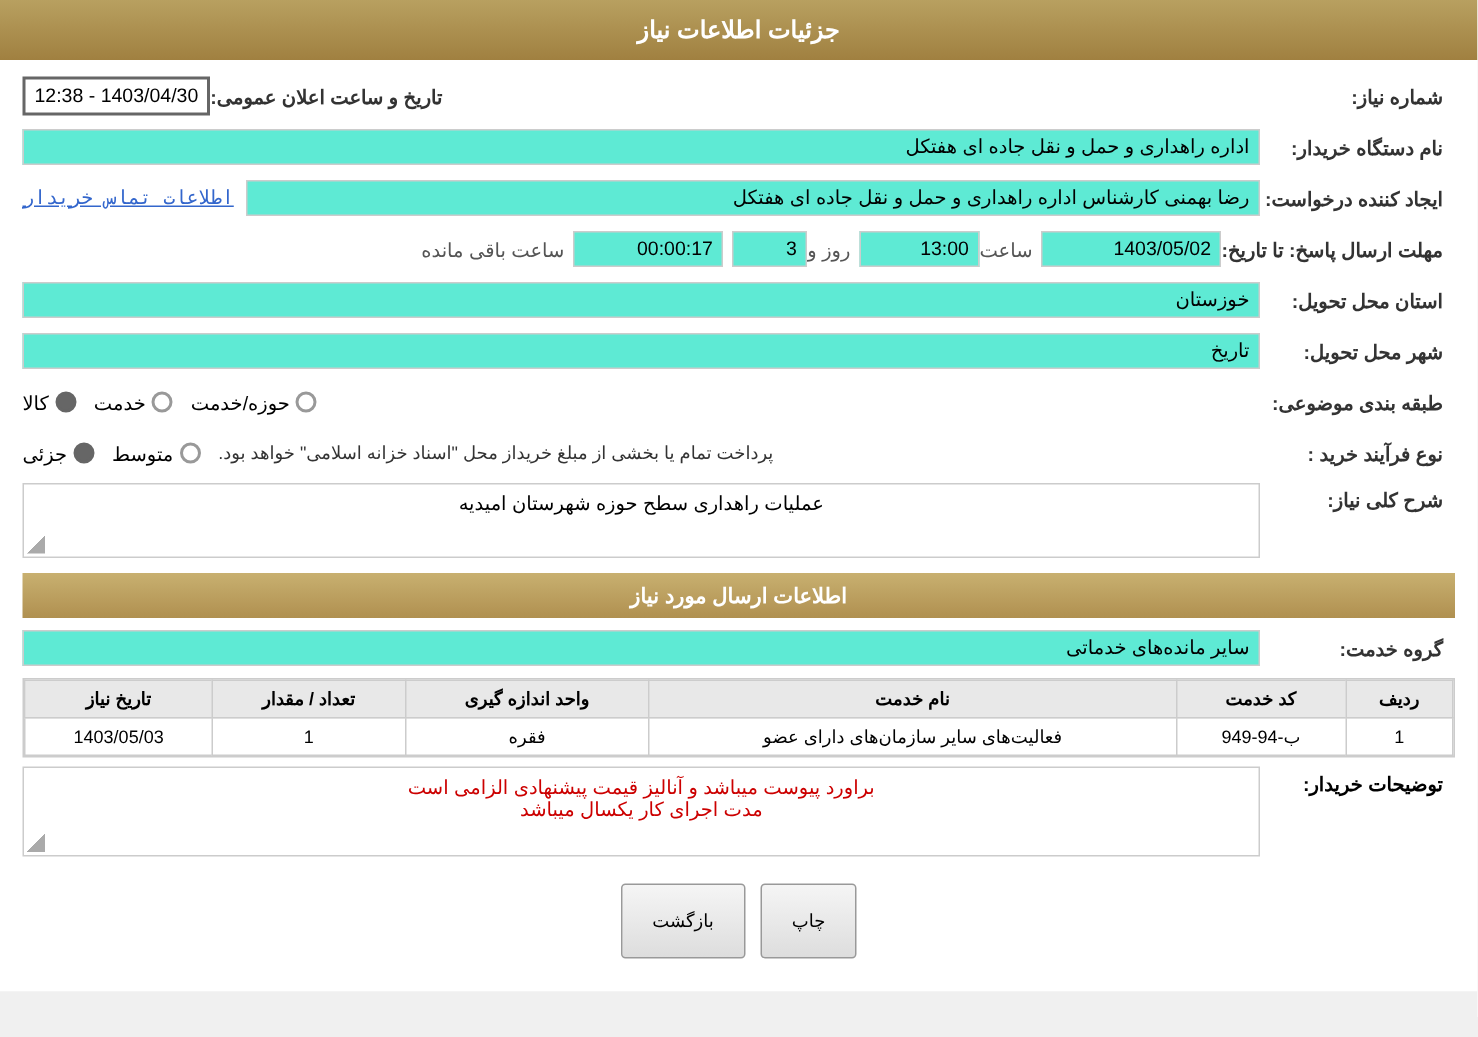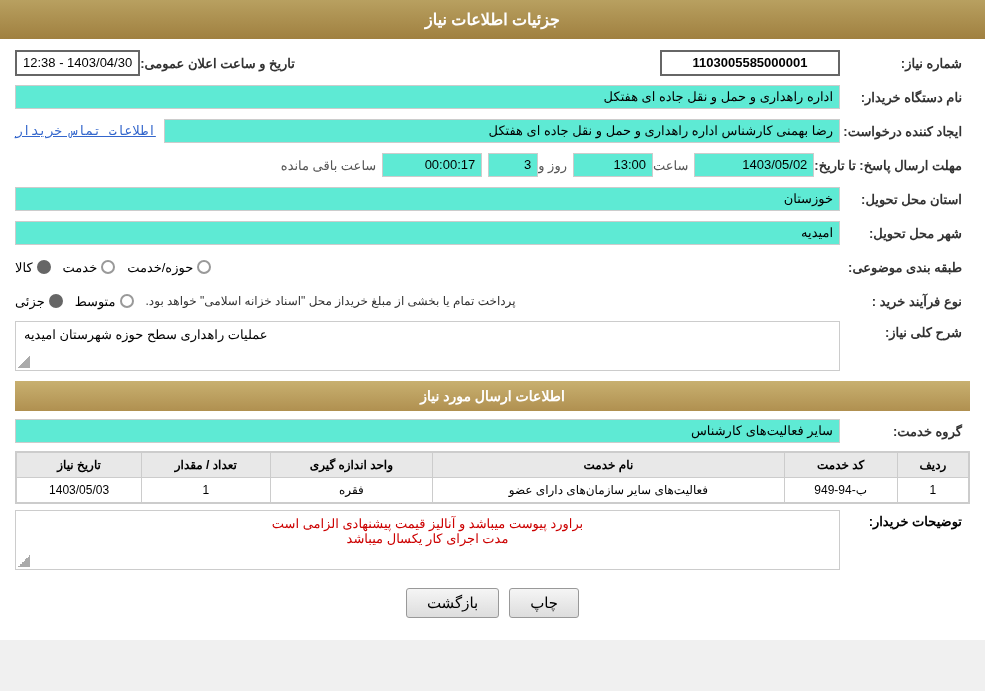--- a/index.html
+++ b/index.html
@@ -101,21 +101,21 @@
       display: flex;
       align-items: center;
       gap: 4px;
     }
     .description-box {
       border: 1px solid #ccc;
       background: #fff;
       padding: 5px 8px;
       flex: 1;
       min-height: 50px;
-      text-align: left;
+      text-align: center;
       position: relative;
     }
     .description-box .resize-handle {
       position: absolute;
       bottom: 2px;
       left: 2px;
       width: 12px;
       height: 12px;
       background: linear-gradient(135deg, transparent 50%, #aaa 50%);
     }
@@ -173,26 +173,26 @@
       height: 12px;
       background: linear-gradient(135deg, transparent 50%, #aaa 50%);
     }
     .button-row {
       display: flex;
       justify-content: center;
       gap: 10px;
       padding: 12px 0;
     }
     .btn {
-      padding: 5px 20px;
+      padding: 17px 20px;
       border: 1px solid #999;
       background: linear-gradient(to bottom, #f5f5f5, #ddd);
       cursor: pointer;
       font-family: Tahoma, Arial, sans-serif;
-      font-size: 15px;
+      font-size: 12px;
       border-radius: 3px;
     }
     .main-content-area {
       position: relative;
     }
     .number-field {
       border: 2px solid #666;
       background: #fff;
       padding: 3px 6px;
       min-height: 26px;
@@ -213,21 +213,20 @@
 
 <div class="page-wrapper">
   <div class="header-bar">
     <span>جزئیات اطلاعات نیاز</span>
   </div>
 
   <div class="content main-content-area">
 
     <div class="row">
       <span class="label">شماره نیاز:</span>
-      <div class="number-field">1103005585000001</div>
       <div style="flex:1;"></div>
       <span class="label">تاریخ و ساعت اعلان عمومی:</span>
       <div class="date-field">1403/04/30 - 12:38</div>
     </div>
 
     <div class="row">
       <span class="label">نام دستگاه خریدار:</span>
       <div class="value-box">اداره راهداری و حمل و نقل جاده ای هفتکل</div>
     </div>
 
@@ -248,21 +247,21 @@
       <span class="field-label-inline" style="margin-right:6px;">ساعت باقی مانده</span>
     </div>
 
     <div class="row">
       <span class="label">استان محل تحویل:</span>
       <div class="value-box">خوزستان</div>
     </div>
 
     <div class="row">
       <span class="label">شهر محل تحویل:</span>
-      <div class="value-box">امیدیه</div>
+      <div class="value-box">تاریخ</div>
     </div>
 
     <div class="row">
       <span class="label">طبقه بندی موضوعی:</span>
       <div class="radio-group">
         <div class="radio-item">
           <span class="radio-circle"></span>
           <span>حوزه/خدمت</span>
         </div>
         <div class="radio-item">
@@ -298,21 +297,21 @@
         <div class="resize-handle"></div>
       </div>
     </div>
 
     <div class="section-header">
       <span>اطلاعات ارسال مورد نیاز</span>
     </div>
 
     <div class="row">
       <span class="label">گروه خدمت:</span>
-      <div class="value-box">سایر فعالیت‌های کارشناس</div>
+      <div class="value-box">سایر مانده‌های خدماتی</div>
     </div>
 
     <div class="table-container">
       <table class="data-table">
         <thead>
           <tr>
             <th>ردیف</th>
             <th>کد خدمت</th>
             <th>نام خدمت</th>
             <th>واحد اندازه گیری</th>

